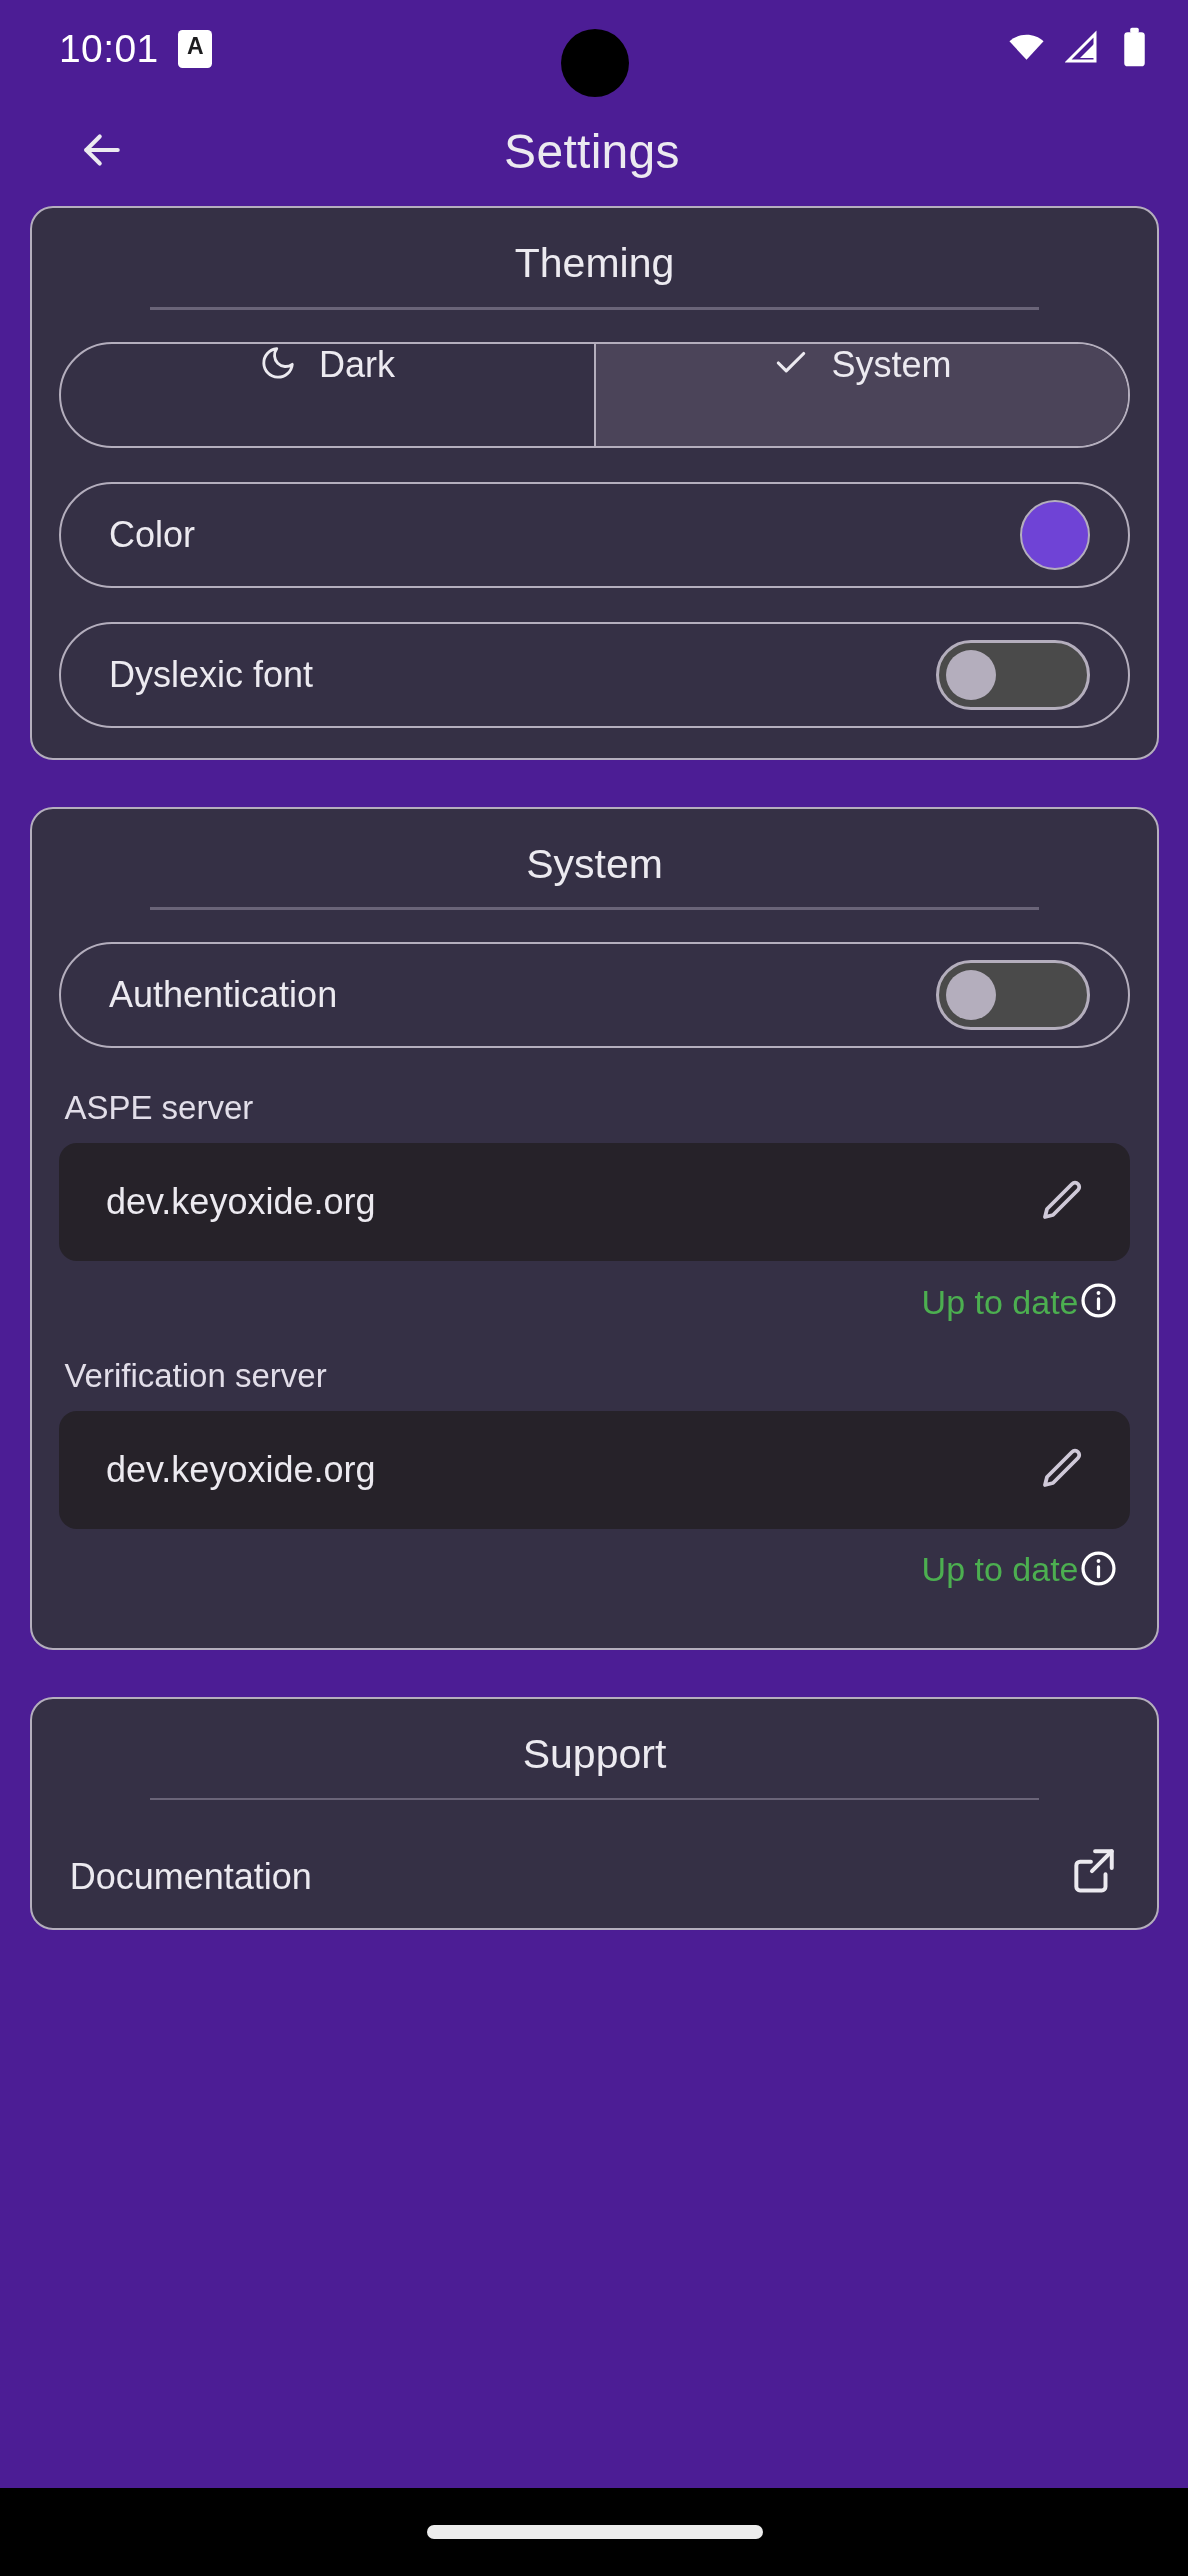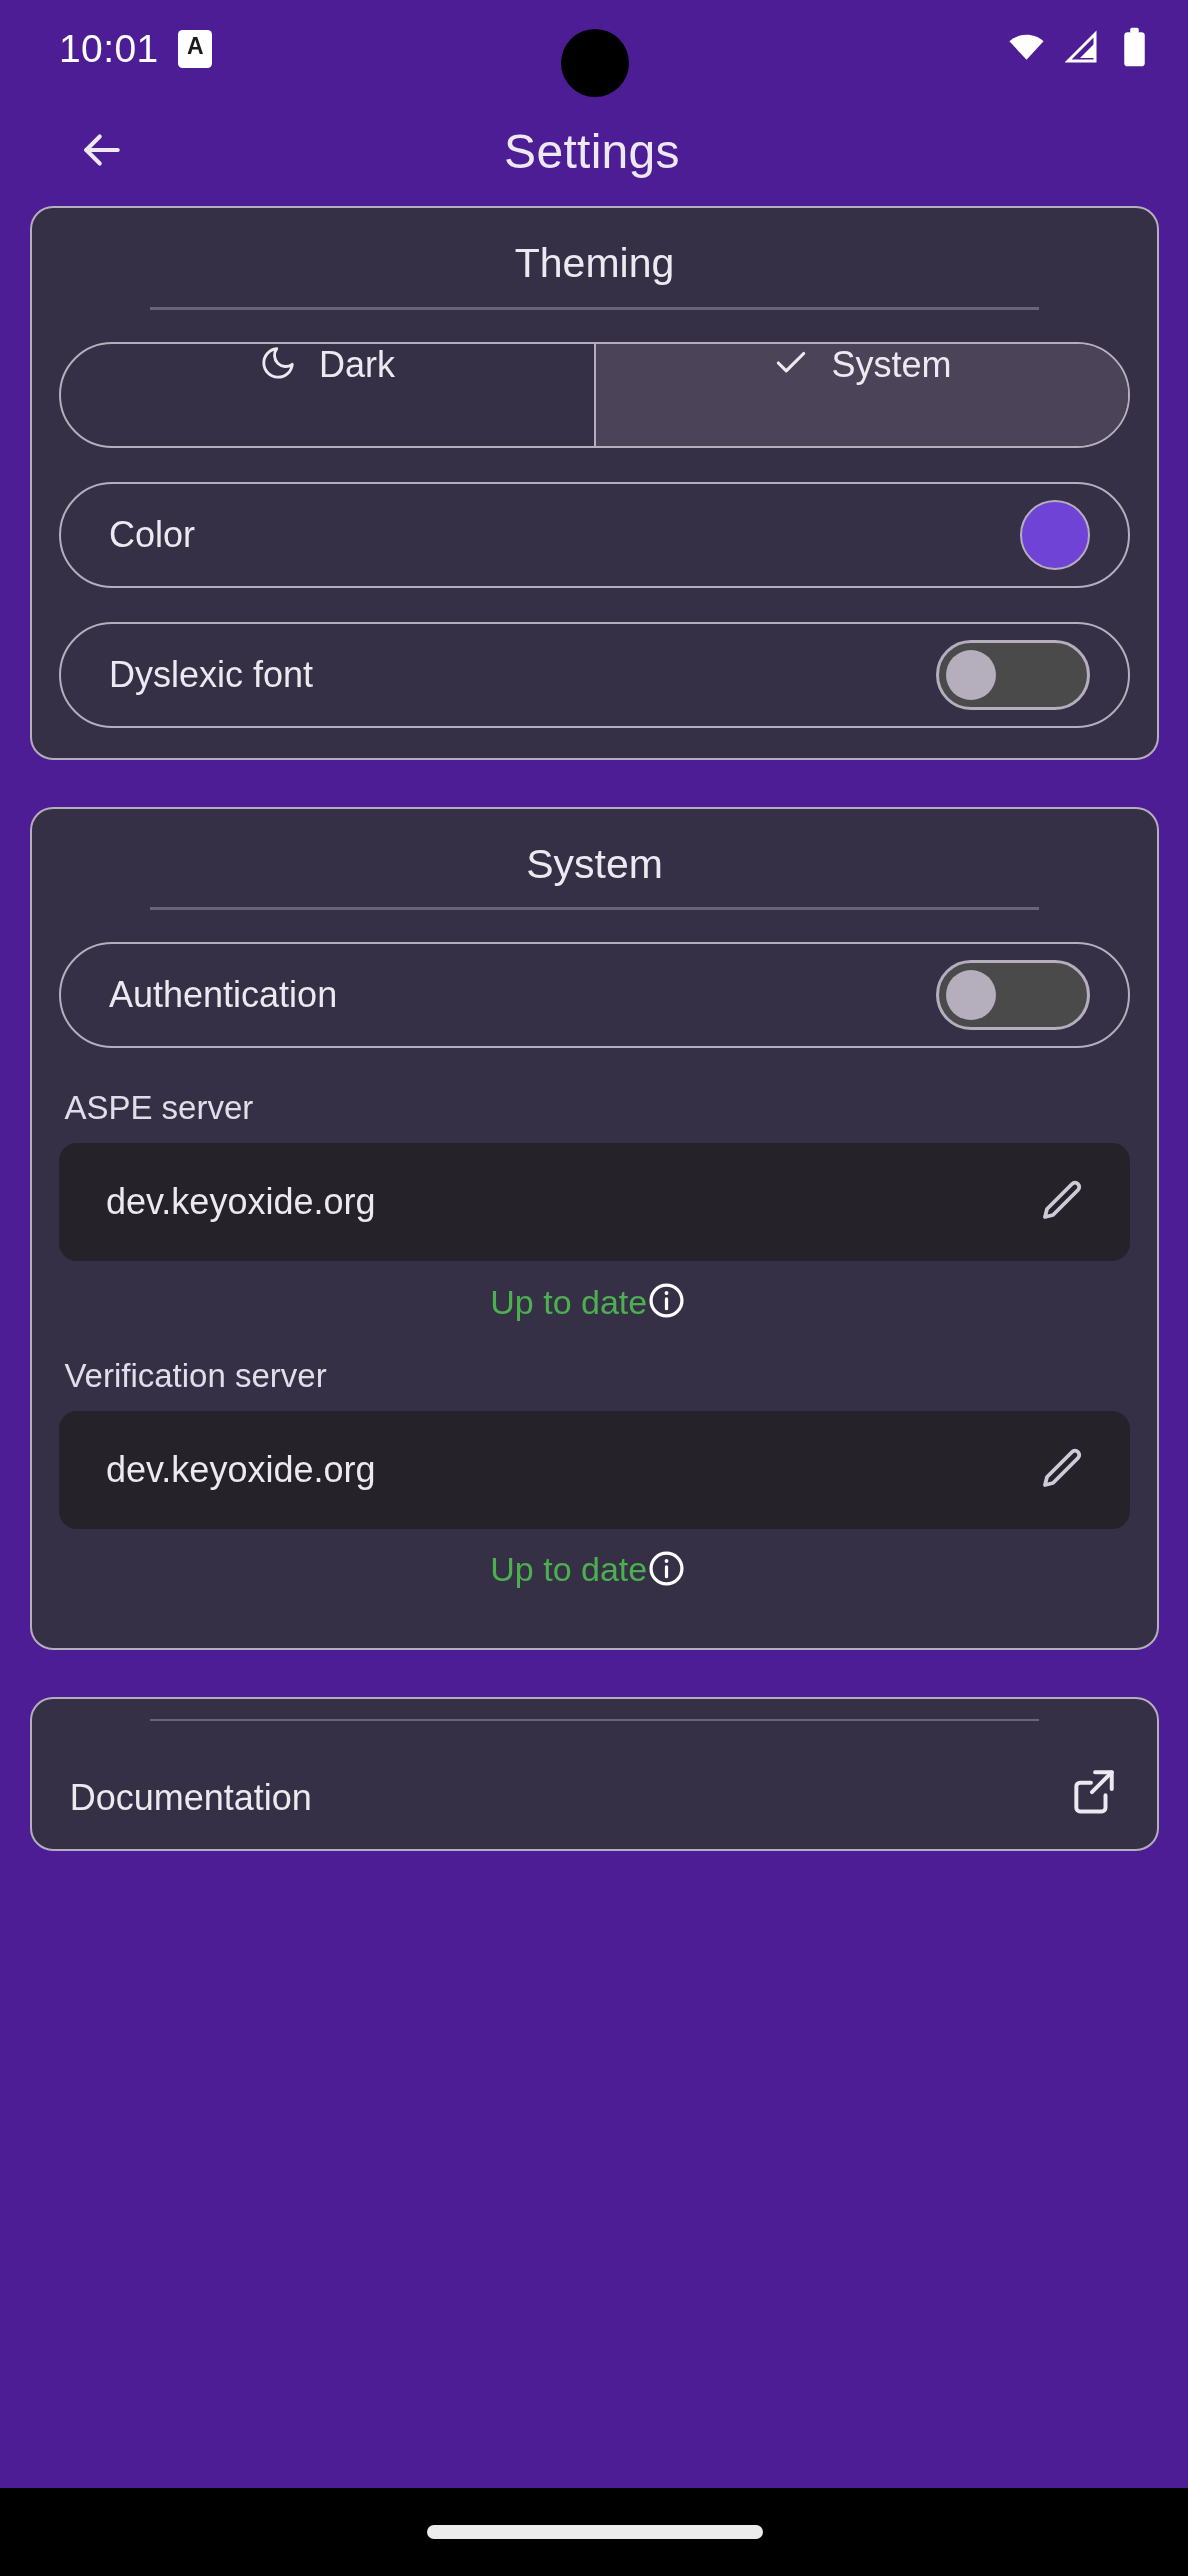--- a/index.html
+++ b/index.html
@@ -234,21 +234,21 @@
   .edit-btn {
     width: 59px;
     height: 59px;
     display: flex;
     align-items: center;
     justify-content: center;
   }
   .status-line {
     display: flex;
     align-items: center;
-    justify-content: center;
+    justify-content: flex-end;
     padding: 19.7px 12.5px 27px 0;
   }
   .status-text {
     font-size: 34px;
     color: #4caf50;
   }
 
   
   .support-row {
     display: flex;
@@ -414,20 +414,21 @@
               <circle cx="12" cy="12" r="9.5"></circle>
               <path d="M12 11v6" stroke-linecap="round"></path>
               <circle cx="12" cy="7.4" r="1.2" fill="#ffffff" stroke="none"></circle>
             </svg>
           </span>
         </div>
       </div>
     </div>
 
     <div class="card">
+      <div class="card-title">Support</div>
       <div class="card-divider"></div>
       <div class="support-row">
         <span class="support-label">Documentation</span>
         <span>
           <svg width="50" height="50" viewBox="0 0 24 24" fill="none" stroke="#eceaf0" stroke-width="1.9" stroke-linecap="round" stroke-linejoin="round">
             <path d="M13 3h8v8"></path>
             <path d="M21 3l-9.5 9.5"></path>
             <path d="M18 14v6a1.8 1.8 0 0 1-1.8 1.8H5.8A1.8 1.8 0 0 1 4 20V9.8A1.8 1.8 0 0 1 5.8 8H11"></path>
           </svg>
         </span>

